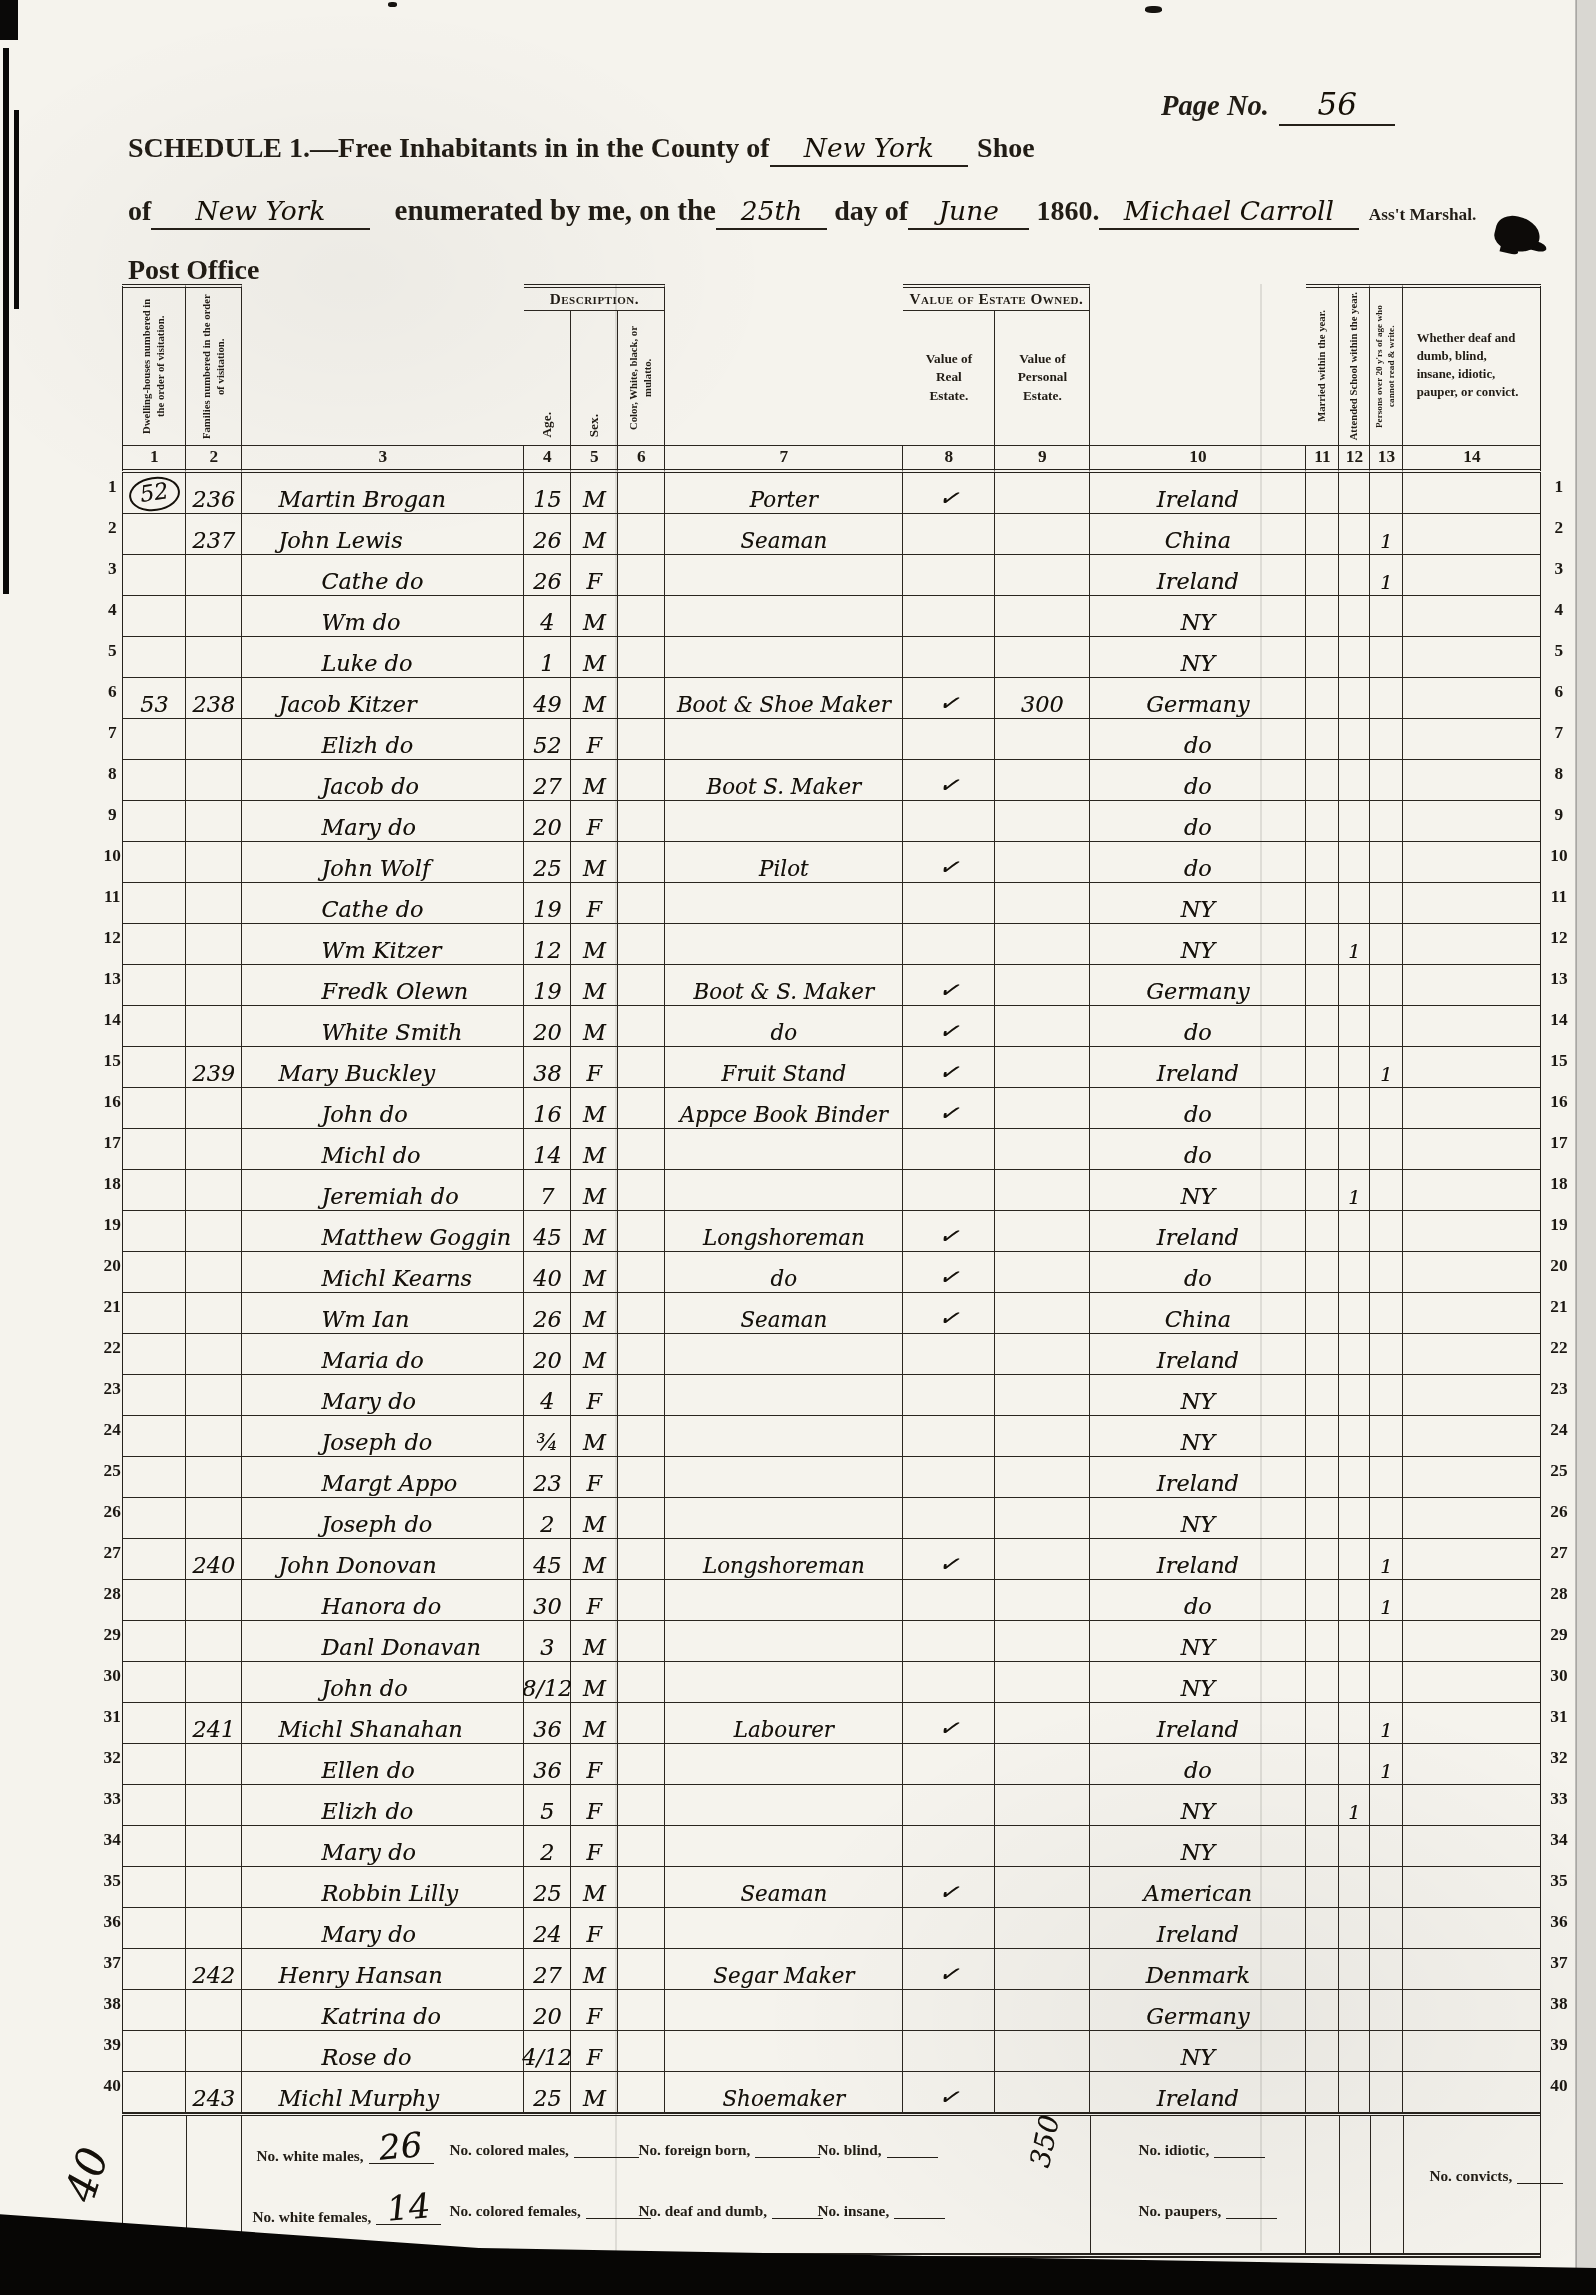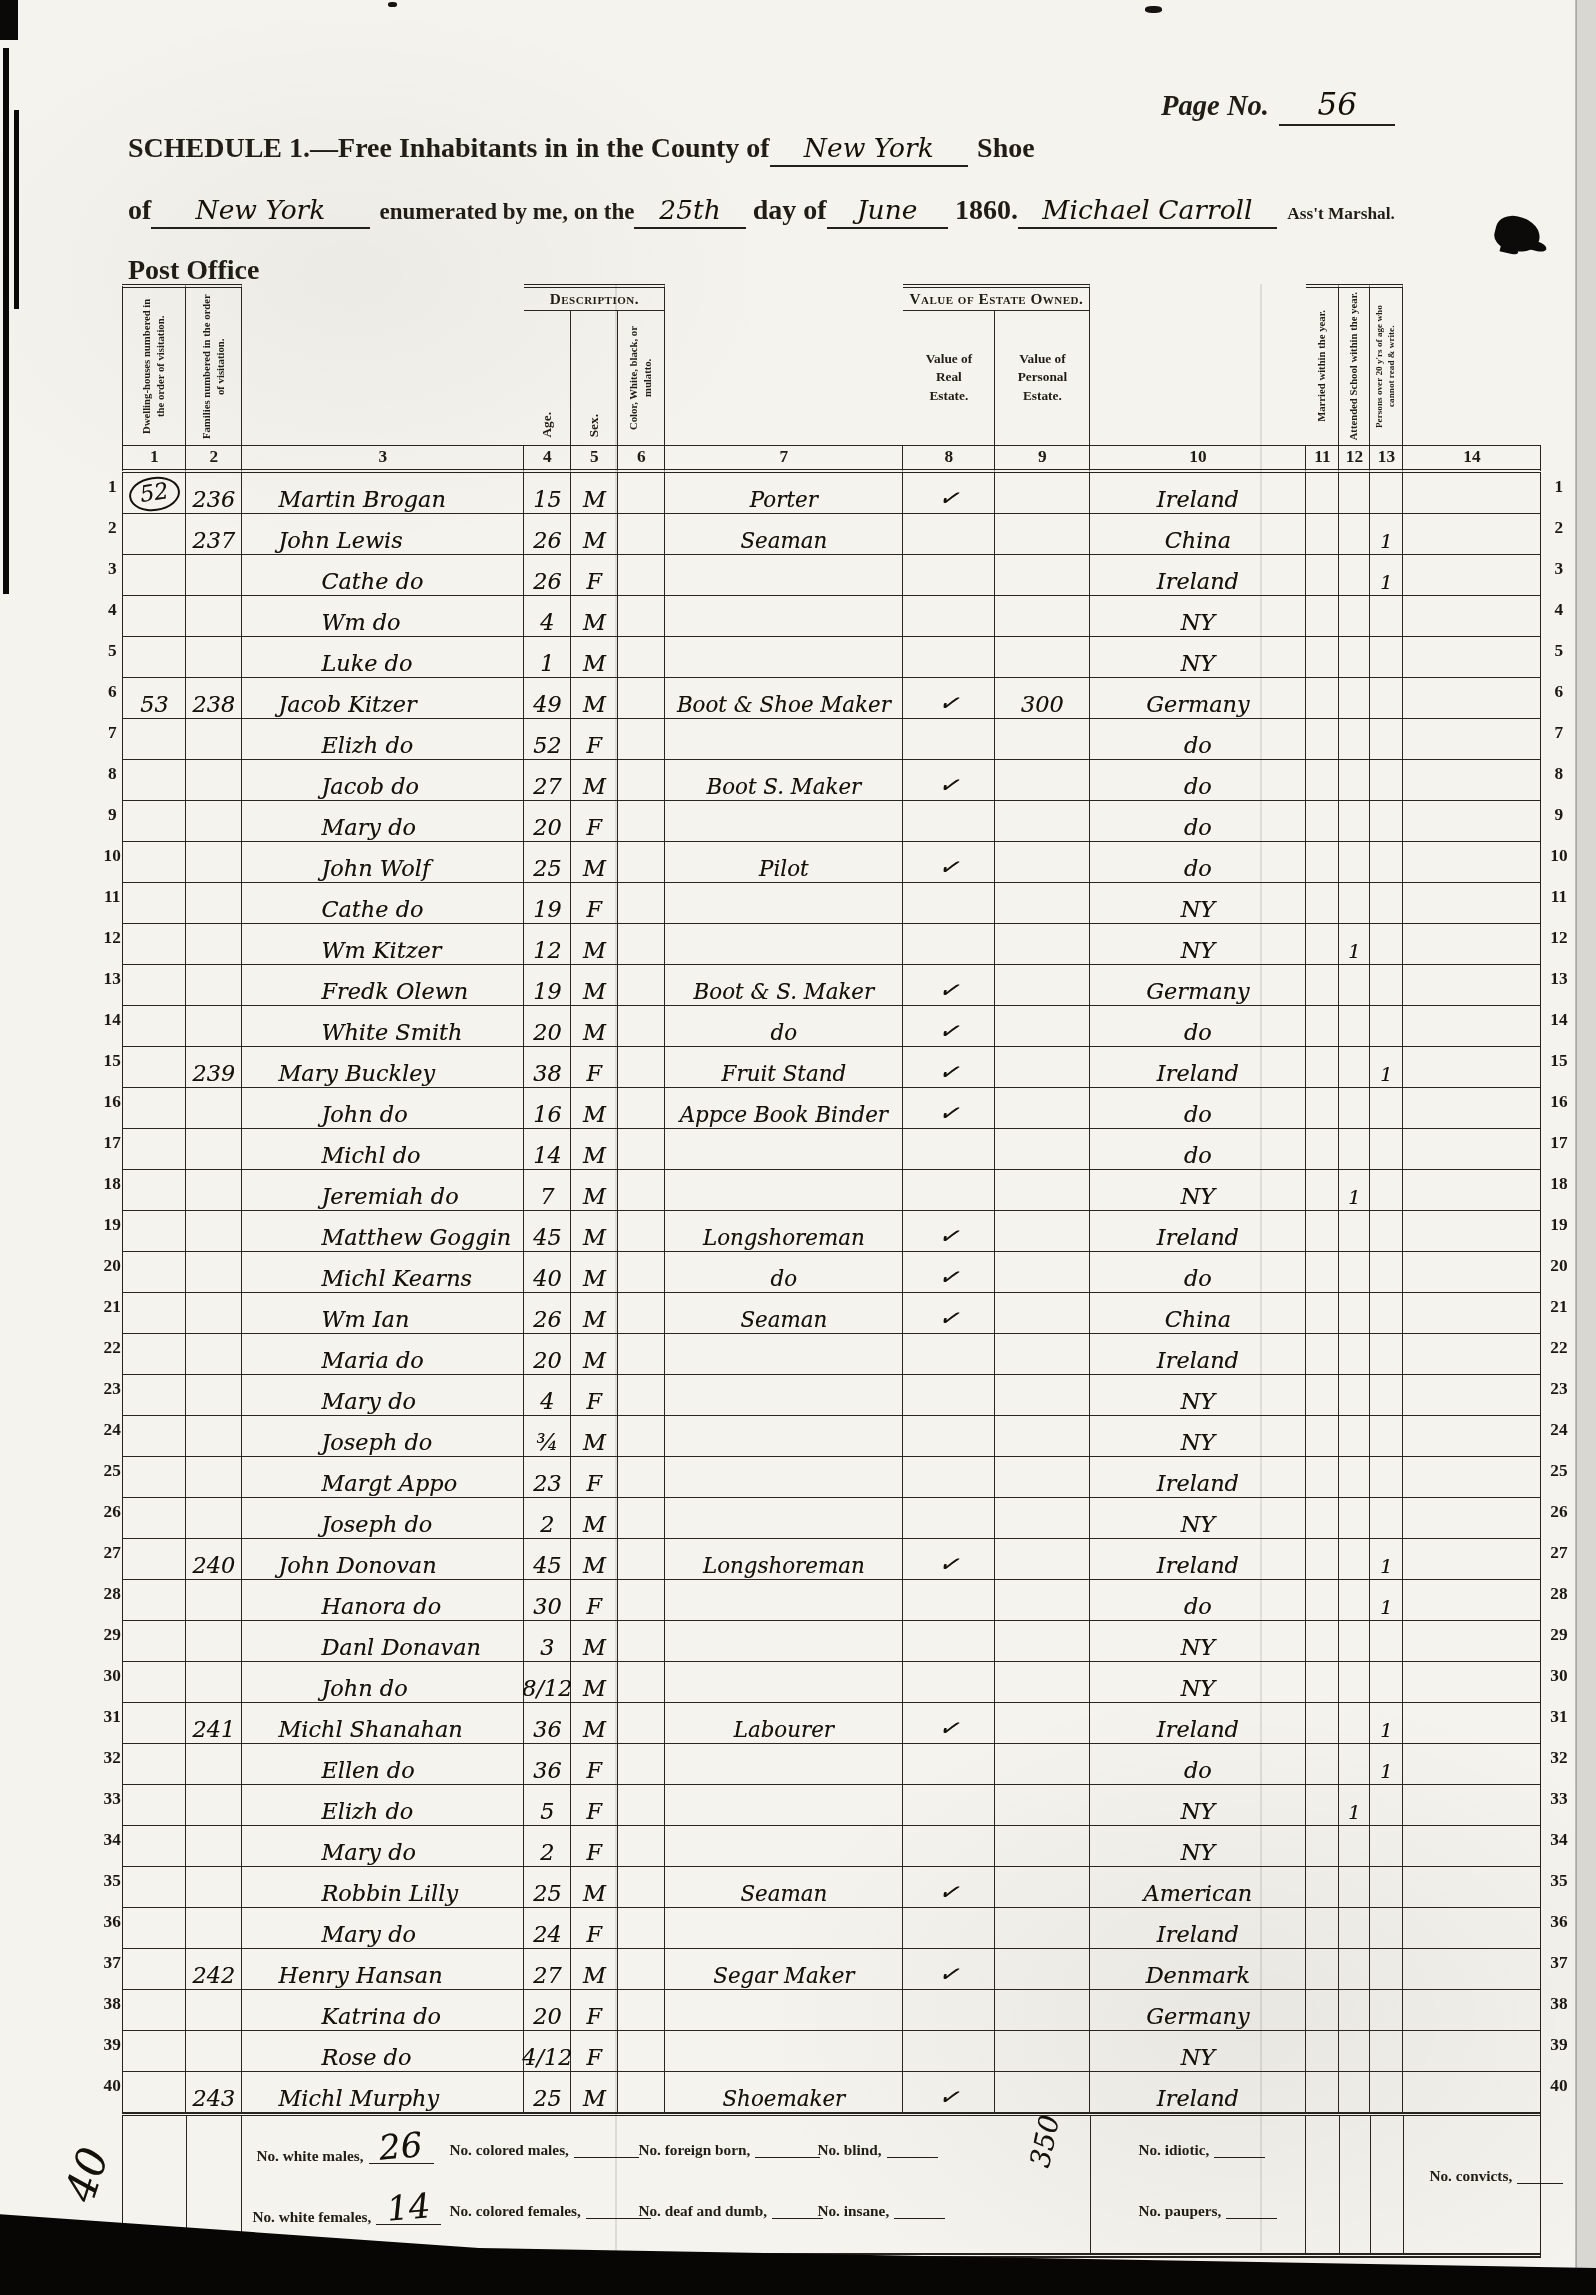--- a/index.html
+++ b/index.html
@@ -95,21 +95,21 @@
   <div class="topline" style="top:132px">
     <span class="pr" style="font-size:28px">SCHEDULE 1.—Free Inhabitants in</span>
     <span class="pr" style="font-size:28px;margin-left:8.2px">in the County of</span>
     <span class="hwf" style="min-width:184px">New York</span>
     <span class="pr" style="font-size:28px;margin-left:9.2px">Shoe</span>
   </div>
 
   <div class="topline" style="top:194px">
     <span class="pr" style="font-size:28px">of</span>
     <span class="hwf" style="min-width:204px">New York</span>
-    <span class="pr" style="font-size:23px;margin-left:10px">enumerated by me, on the</span>
+    <span class="pr" style="font-size:29px;margin-left:25px">enumerated by me, on the</span>
     <span class="hwf" style="min-width:97px">25th</span>
     <span class="pr" style="font-size:28px;margin-left:7.1px">day of</span>
     <span class="hwf" style="min-width:107px">June</span>
     <span class="pr" style="font-size:28px;margin-left:7.1px">1860.</span>
     <span class="hwf" style="min-width:245px">Michael Carroll</span>
     <span class="pr" style="font-size:17.3px;margin-left:10.2px">Ass't Marshal.</span>
   </div>
 
   <div class="topline" style="top:254px">
     <span class="pr" style="font-size:28px">Post Office</span>
@@ -160,20 +160,25 @@
         </div>
       </div>
     <div class="hc btop" style="grid-area:1/13/3/14">
       <div class="vwrap">
           <span class="vtext">Attended School within the year.</span>
         </div>
       </div>
     <div class="hc btop" style="grid-area:1/14/3/15">
       <div class="vwrap">
           <span class="vtext" style="font-size:9.2px">Persons over 20 y'rs of age who cannot read &amp; write.</span>
+        </div>
+      </div>
+    <div class="hc btop br" style="grid-area:1/15/3/16">
+      <div class="hcenter">
+          <p style="font-size:12.8px;text-align:left">Whether deaf and dumb, blind, insane, idiotic, pauper, or convict.</p>
         </div>
       </div>
 
     <div class="ncell bl" style="grid-area:3/2/4/3">1</div>
     <div class="ncell" style="grid-area:3/3/4/4">2</div>
     <div class="ncell" style="grid-area:3/4/4/5">3</div>
     <div class="ncell" style="grid-area:3/5/4/6">4</div>
     <div class="ncell" style="grid-area:3/6/4/7">5</div>
     <div class="ncell" style="grid-area:3/7/4/8">6</div>
     <div class="ncell" style="grid-area:3/8/4/9">7</div>

